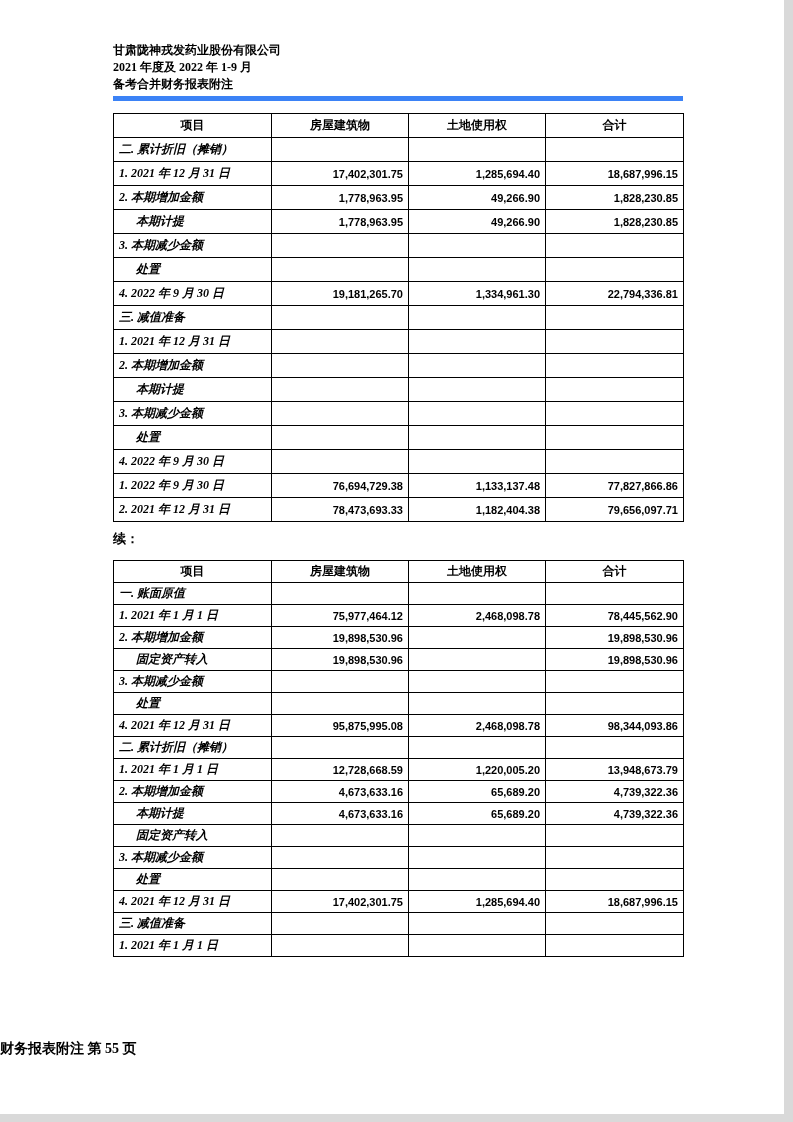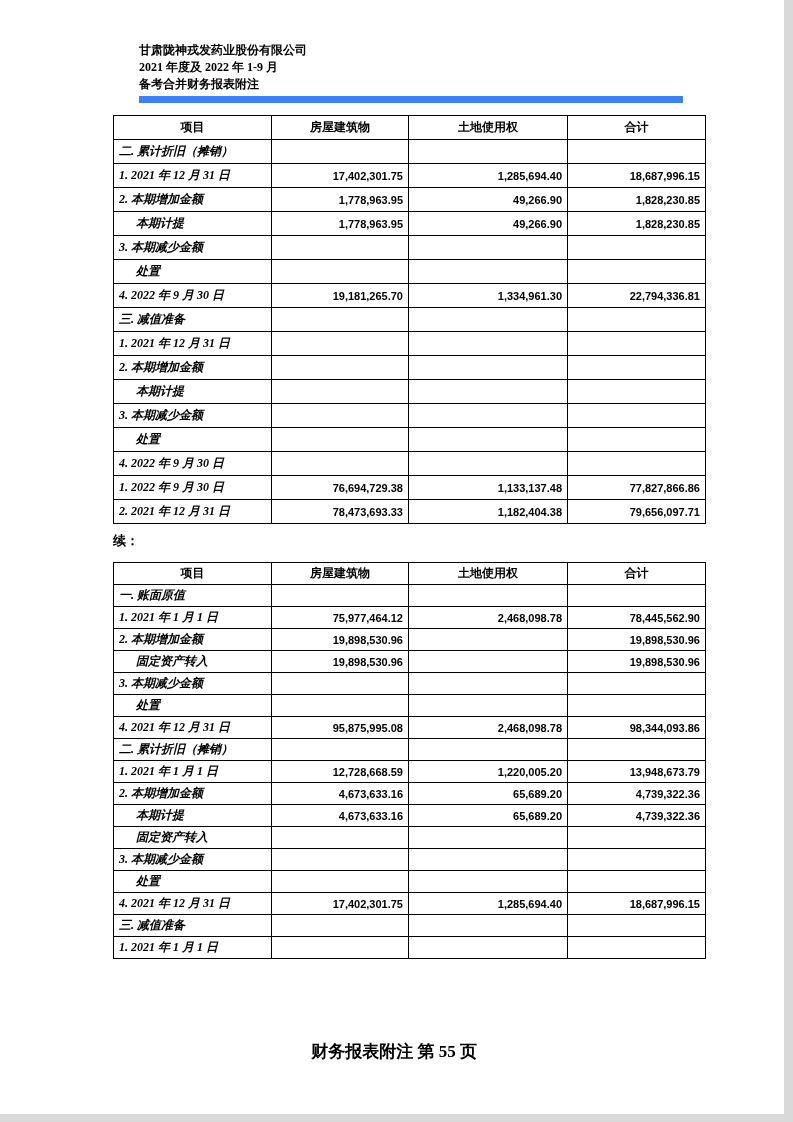--- a/index.html
+++ b/index.html
@@ -20,23 +20,22 @@
   .scan-edge-bottom {
     position: absolute; bottom: 0; left: 0;
     width: 100%; height: 8px;
     background: #d9d9d9;
   }
   .content {
     position: absolute; left: 113px; top: 42px; width: 570px;
   }
   .doc-header {
     font-size: 12px; font-weight: bold; line-height: 17px;
-    border-bottom: 7px solid #3b82f6;
+    border-bottom: 5px solid #3b82f6;
     padding-bottom: 3px;
-    margin-left: 26px;
   }
   .fin-table {
     width: 570px;
     border-collapse: collapse;
     table-layout: fixed;
     margin-top: 12px;
   }
   .fin-table th, .fin-table td {
     border: 1px solid #000;
     height: 24px;
@@ -44,37 +43,36 @@
     font-size: 12px;
     font-weight: bold;
     overflow: hidden;
     white-space: nowrap;
     vertical-align: middle;
   }
   .fin-table.compact th, .fin-table.compact td { height: 22px; }
   .fin-table th { text-align: center; }
   .fin-table th:nth-child(1) { width: 158px; }
   .fin-table th:nth-child(2) { width: 137px; }
-  .fin-table th:nth-child(3) { width: 159px; }
+  .fin-table th:nth-child(3) { width: 137px; }
   .fin-table th:nth-child(4) { width: 138px; }
   .fin-table td.label { text-align: left; font-style: italic; }
   .fin-table td.label.indent { padding-left: 22px; }
   .fin-table td.num {
     text-align: right;
     font-family: "Liberation Sans", "DejaVu Sans", sans-serif;
     font-size: 11px;
   }
   .continued {
     font-size: 13px; font-weight: bold;
     margin: 8px 0 4px 0;
   }
   .doc-footer {
     position: absolute; left: 0; top: 1040px; width: 788px;
-    text-align: center;
-    font-size: 17px; font-weight: bold;
+    font-size: 14px; font-weight: bold;
   }
 </style>
 </head>
 <body>
 
 <div class="scan-edge-right"></div>
 <div class="scan-edge-bottom"></div>
 
 <div class="content">
   <div class="doc-header">

